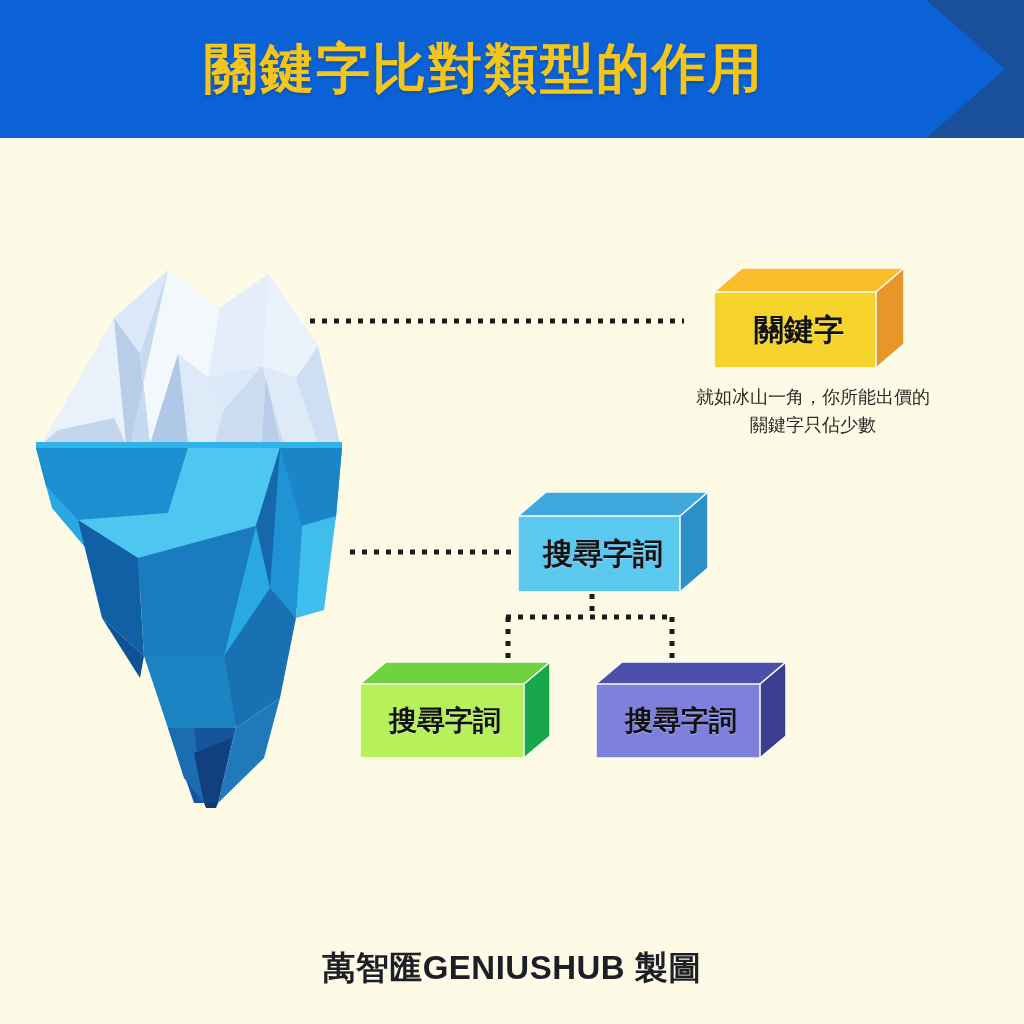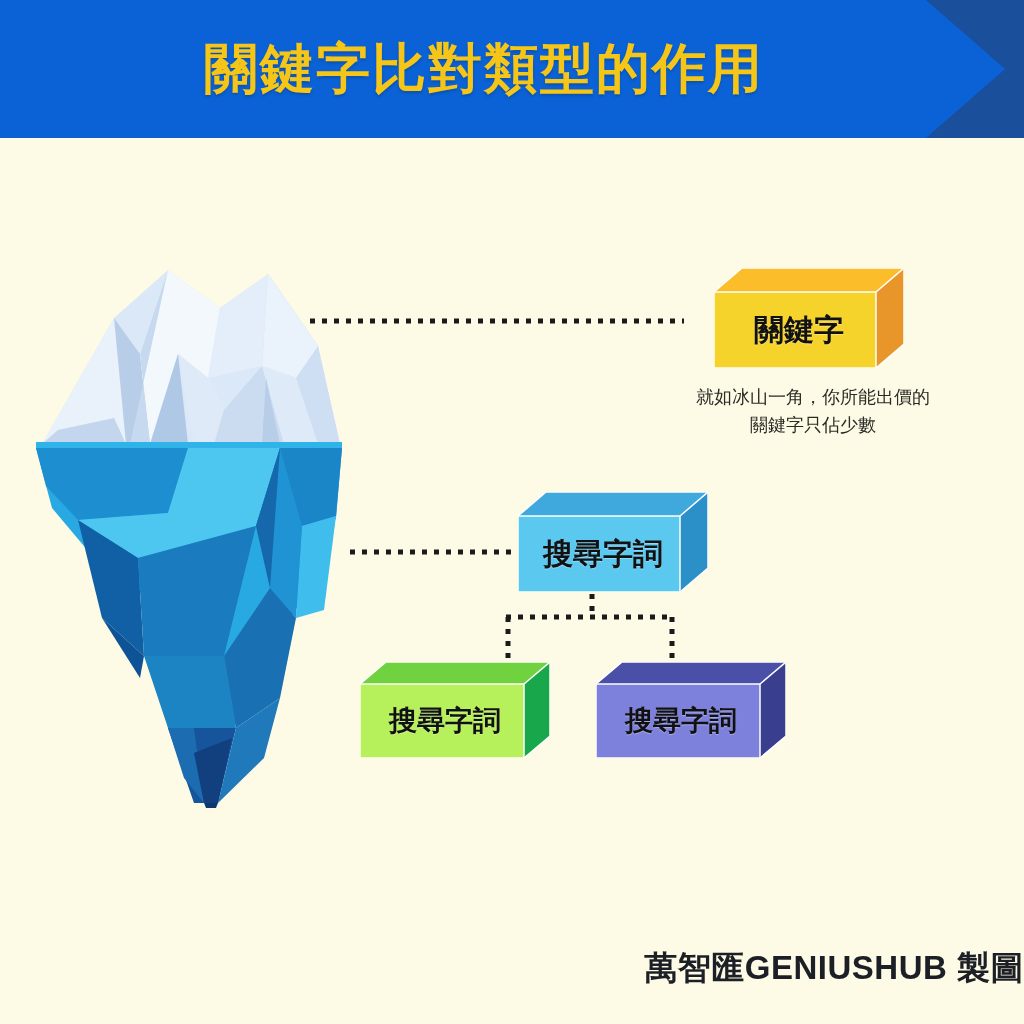--- a/index.html
+++ b/index.html
@@ -112,21 +112,21 @@
     z-index: 2;
     pointer-events: none;
   }
 
   
   #footer-credit {
     position: absolute;
     left: 0;
     top: 946px;
     width: 1024px;
-    text-align: right;
+    text-align: center;
     color: #1c1f26;
     font-size: 33px;
     font-weight: bold;
     letter-spacing: 0.5px;
     z-index: 4;
   }
 </style>
 </head>
 <body>
 

